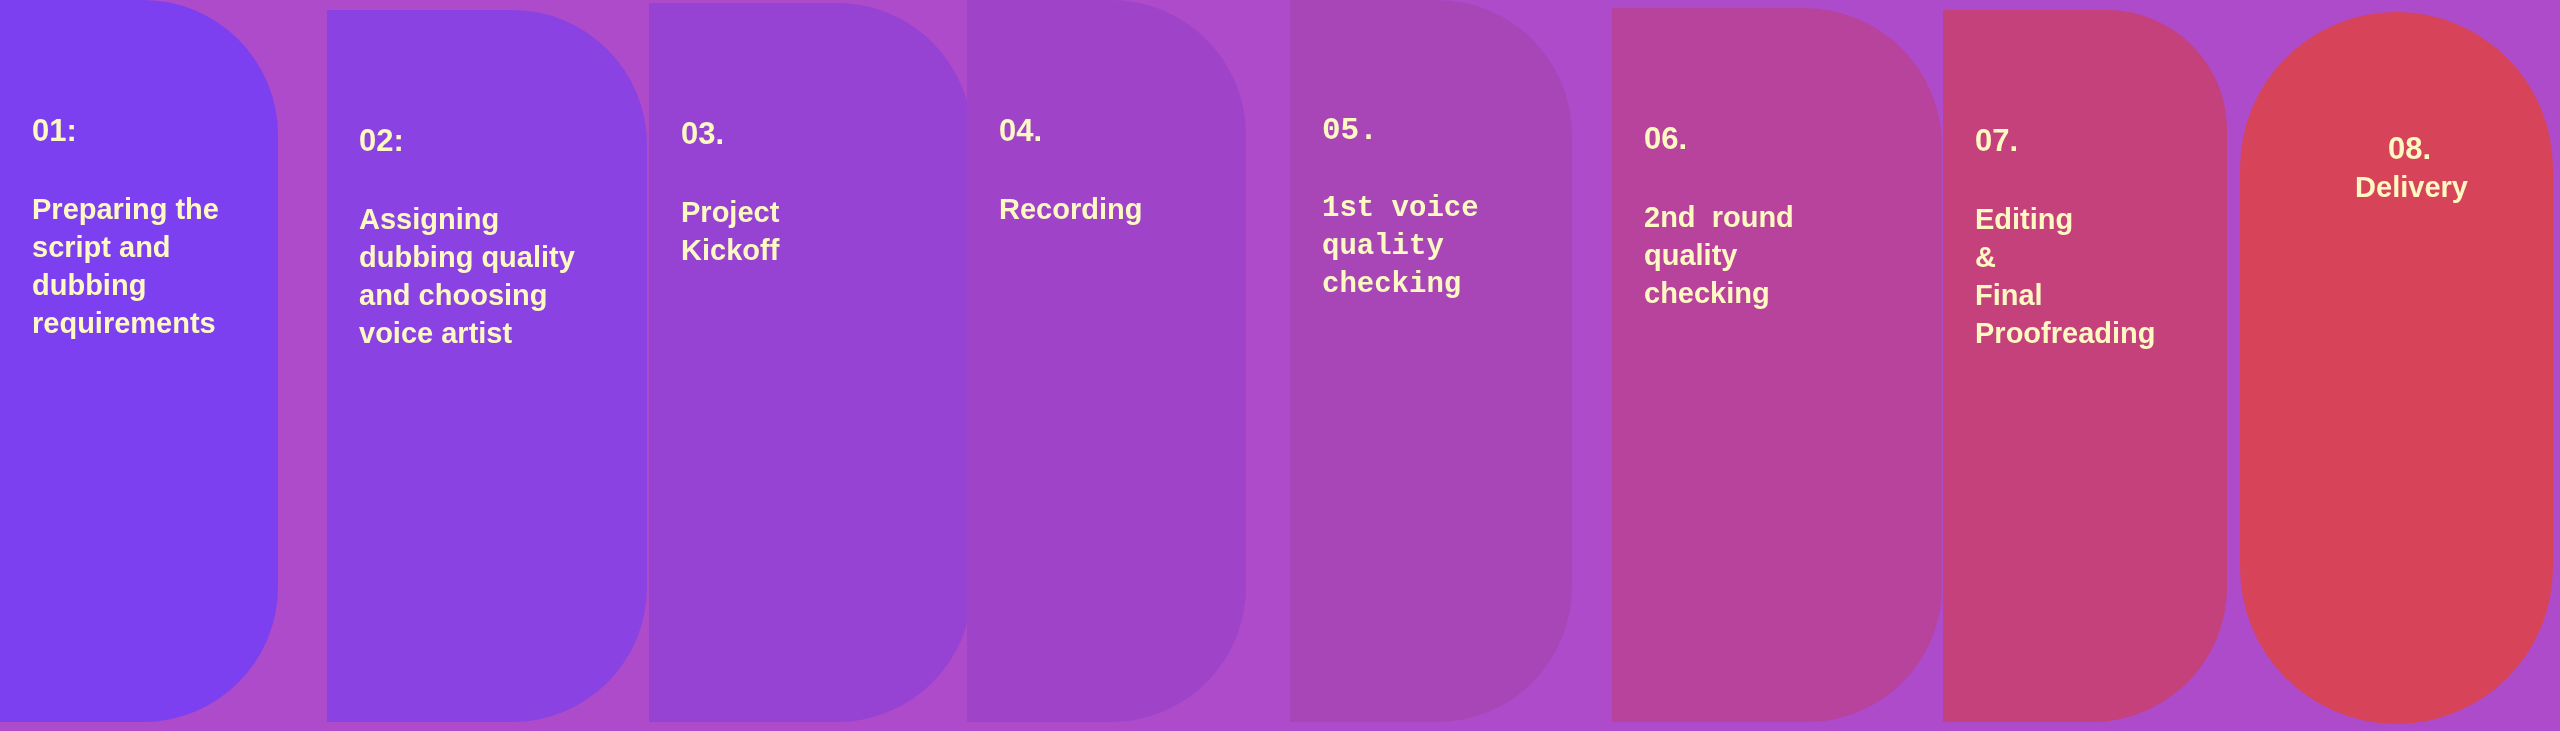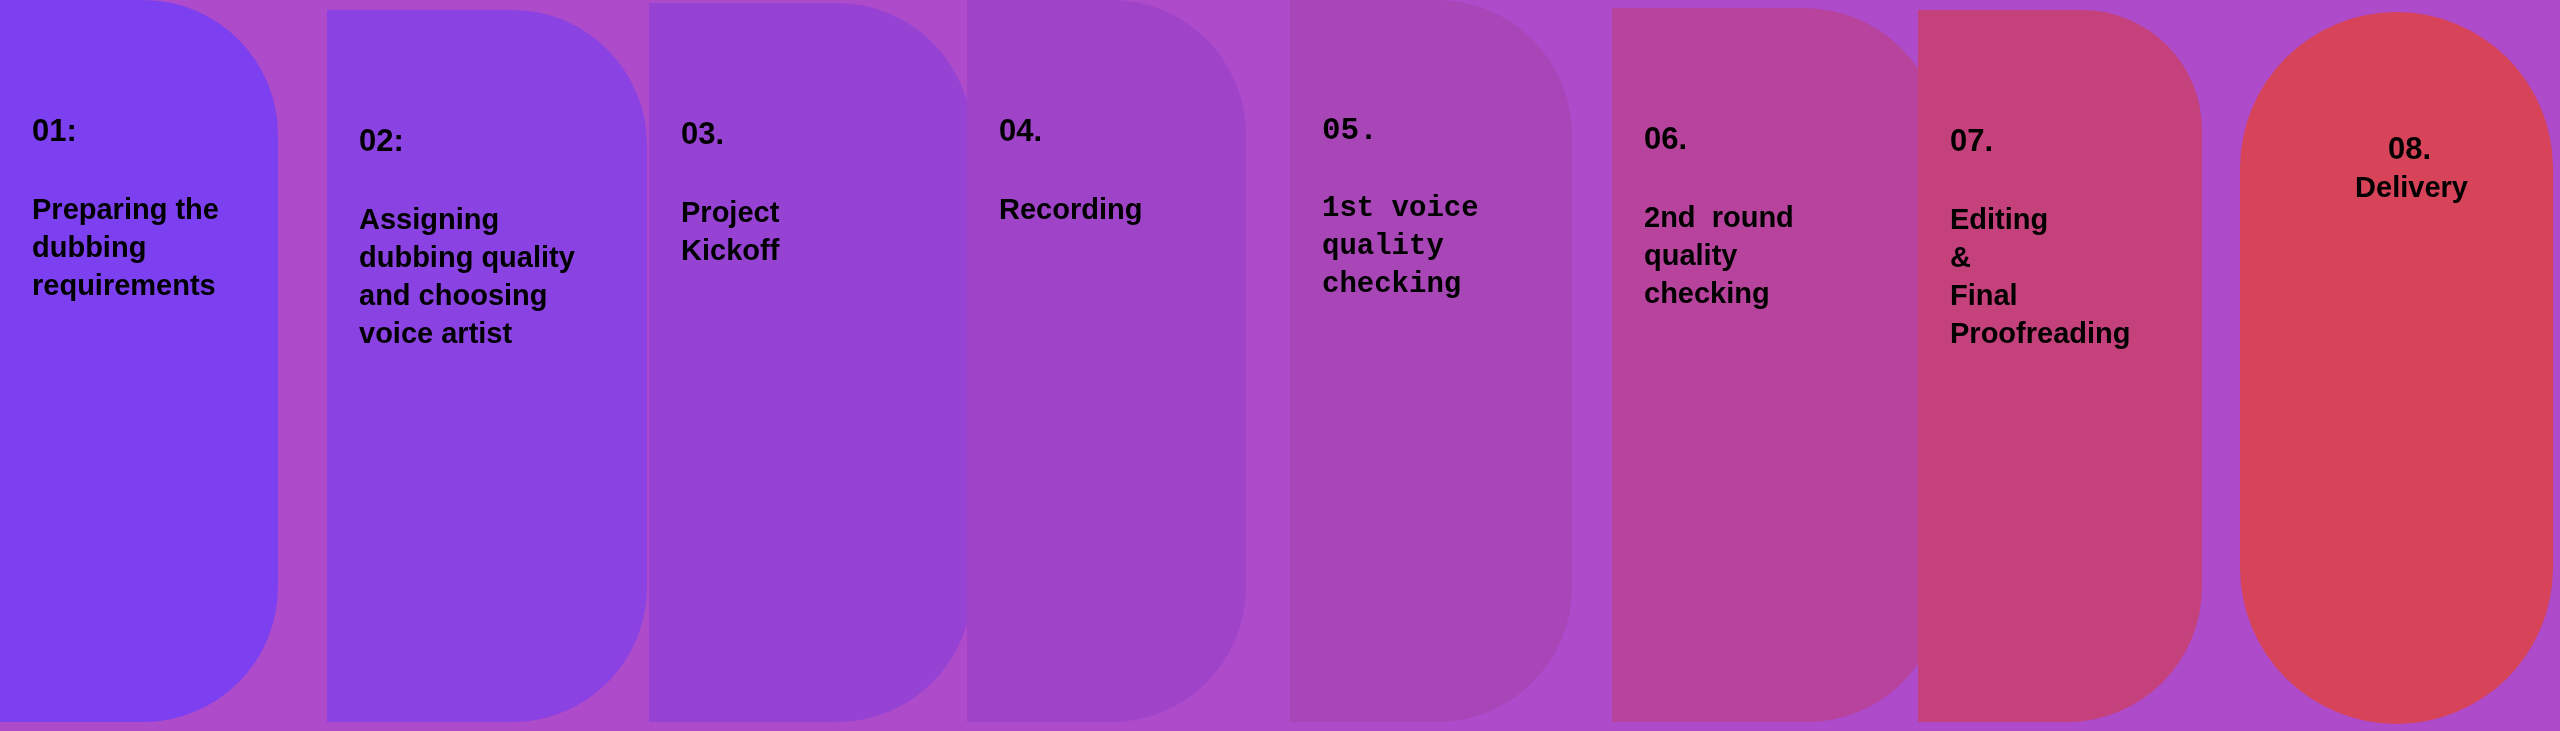--- a/index.html
+++ b/index.html
@@ -52,26 +52,27 @@
   .pill:nth-of-type(7) { left: 1918px; top: 10px; width: 284px; height: 712px; border-radius: 0 120px 135px 0; }
   .pill:nth-of-type(8) { left: 2240px; top: 12px; width: 313px; height: 712px; border-radius: 157px; text-align: center; }
 
   
   .pill:nth-of-type(8) .num  { top: 118px; }
   .pill:nth-of-type(8) .body { top: 156px; left: 36px; }
 </style>
 </head>
 <body style="background: rgb(173, 75, 203);">
 
-<div class="canvas" style="background: rgb(173, 75, 203); color: #000000;">
+<div class="canvas" style="background: rgb(173, 75, 203); color: #fef9c3;">
 
   <div class="pill" style="background: rgb(124, 64, 240);">
     <div class="num">01:</div>
     <div class="body">
       <div class="line">Preparing the</div>
+      <div class="line">script and</div>
       <div class="line">dubbing</div>
       <div class="line">requirements</div>
     </div>
   </div>
 
   <div class="pill" style="background: rgb(138, 66, 226);">
     <div class="num">02:</div>
     <div class="body">
       <div class="line">Assigning</div>
       <div class="line">dubbing quality</div>
@@ -106,21 +107,21 @@
 
   <div class="pill" style="background: rgb(183, 67, 157);">
     <div class="num">06.</div>
     <div class="body">
       <div class="line">2nd  round</div>
       <div class="line">quality</div>
       <div class="line">checking</div>
     </div>
   </div>
 
-  <div class="pill" style="background: rgb(197, 65, 123);">
+  <div class="pill" style="background: rgb(197, 65, 123); margin-left: 25px;">
     <div class="num">07.</div>
     <div class="body">
       <div class="line">Editing</div>
       <div class="line">&amp;</div>
       <div class="line">Final</div>
       <div class="line">Proofreading</div>
     </div>
   </div>
 
   <div class="pill" style="background: rgb(215, 68, 90);">

